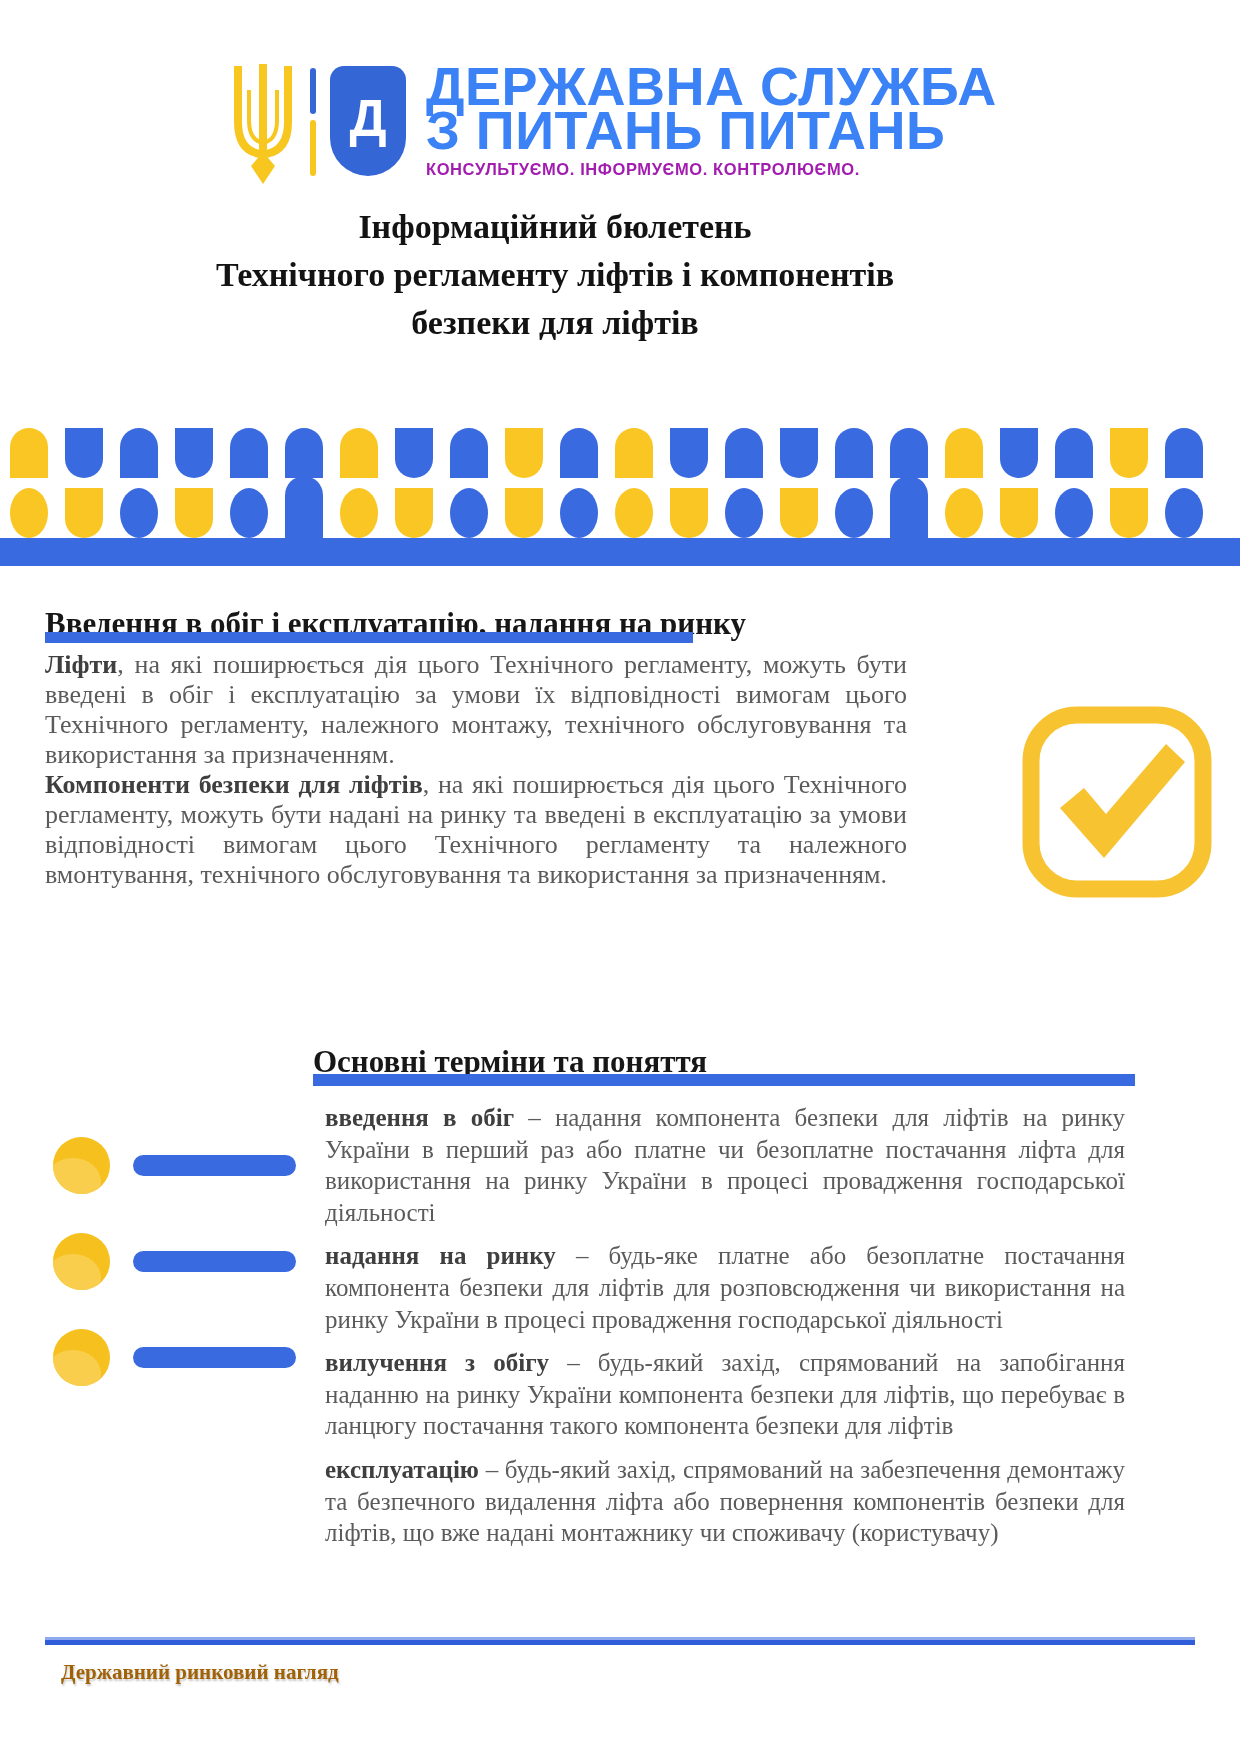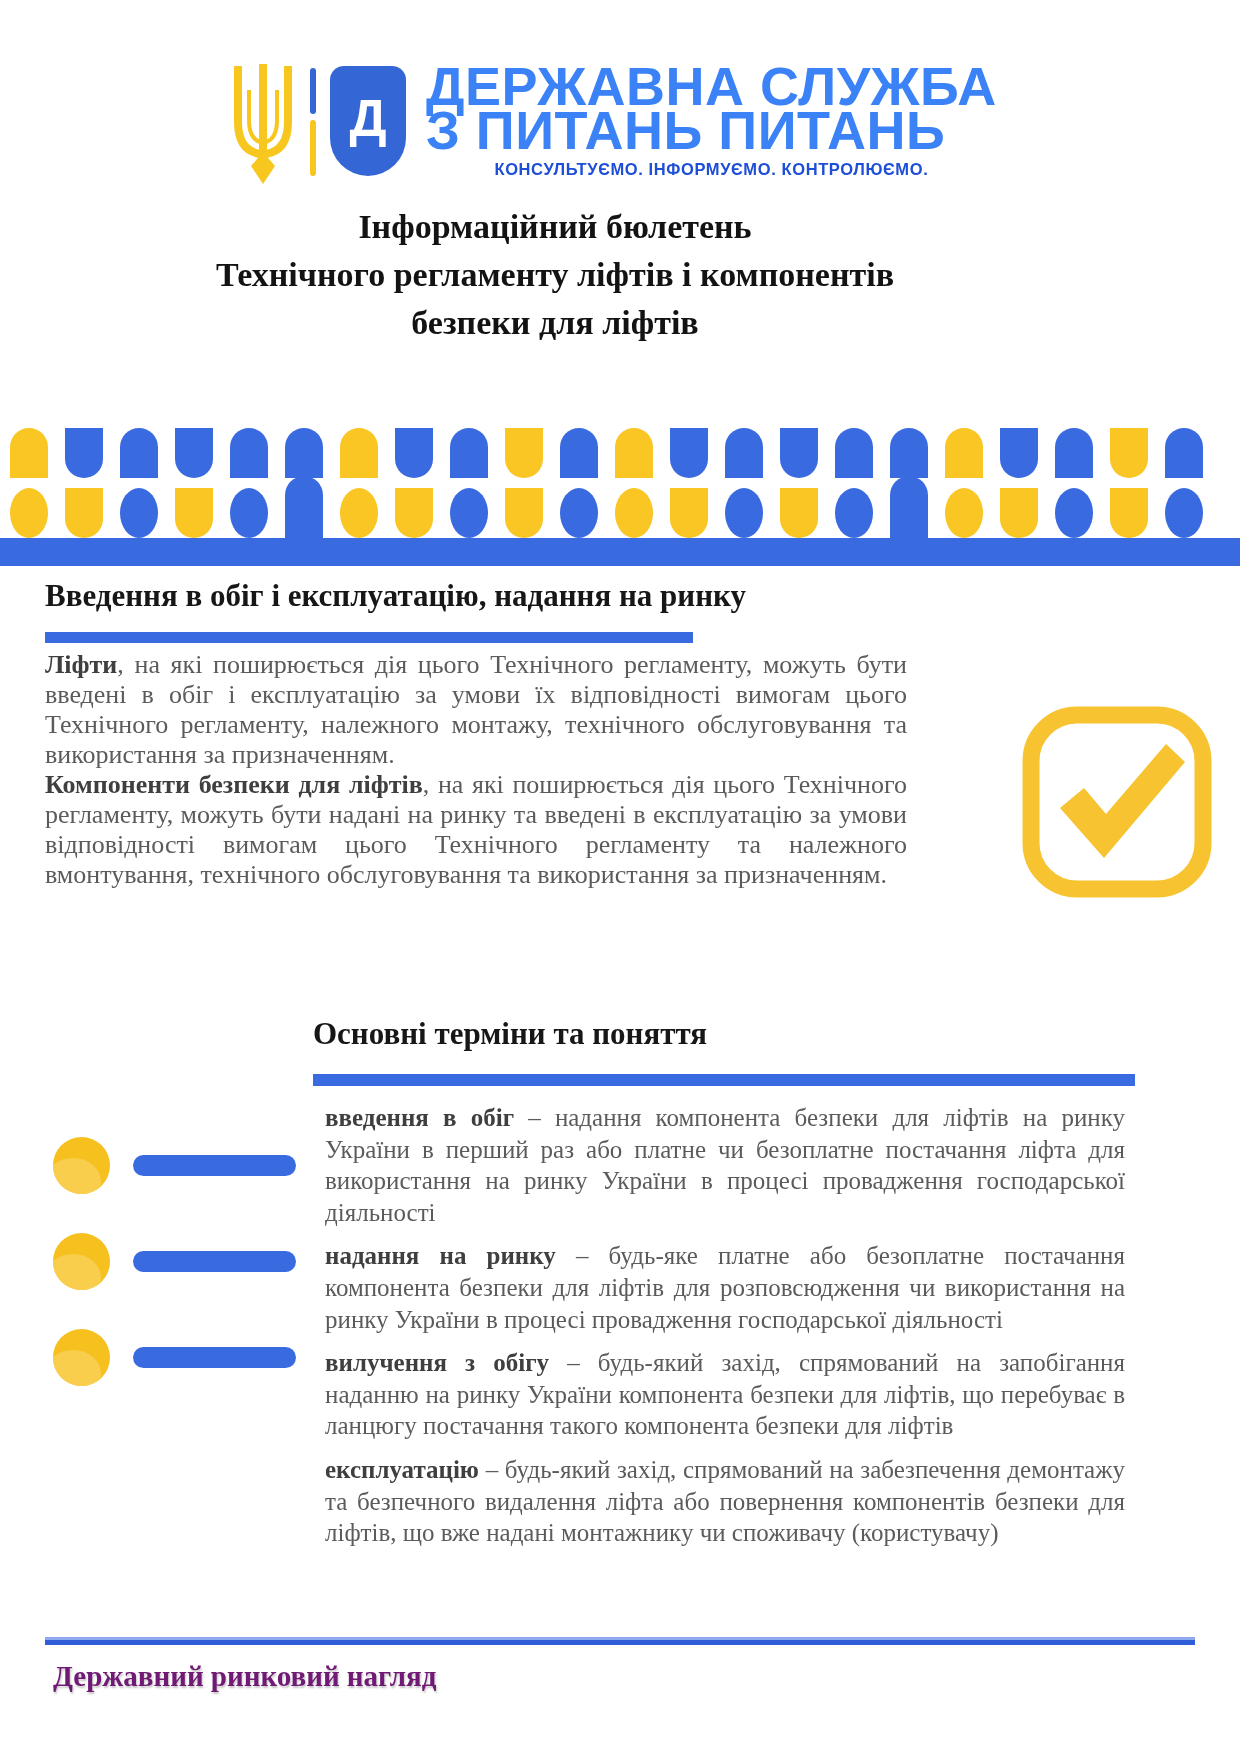--- a/index.html
+++ b/index.html
@@ -11,41 +11,41 @@
   .trident{width:66px;height:124px;margin-top:4px;}
   .logo-divider{display:flex;flex-direction:column;gap:6px;margin:12px 0 0 14px;}
   .logo-divider .seg-b{width:6px;height:46px;background:#3566D6;border-radius:3px;}
   .logo-divider .seg-y{width:6px;height:56px;background:#F7C71F;border-radius:3px;}
   .shield{position:relative;width:76px;height:110px;margin:10px 0 0 14px;background:#3566D6;
           border-radius:14px 14px 38px 38px;display:flex;align-items:center;justify-content:center;}
   .shield span{color:#ffffff;font-family:"Liberation Sans", sans-serif;font-weight:700;
                font-size:52px;line-height:1;margin-top:-6px;}
   .org-text{margin:8px 0 0 20px;font-family:"Liberation Sans", sans-serif;}
   .org-line{color:#3b82f6;font-weight:700;font-size:54px;line-height:44px;letter-spacing:.5px;}
-  .tagline{color:#1d4ed8;font-weight:700;font-size:16.5px;letter-spacing:.6px;margin-top:8px;text-align:center;}
+  .tagline{color:#a21caf;font-weight:700;font-size:16.5px;letter-spacing:.6px;margin-top:8px;}
 
   
   .doc-title{position:absolute;left:0;top:203px;width:1110px;text-align:center;
              font-weight:700;font-size:34px;line-height:48px;color:#131313;}
 
   
   .decor-row{position:absolute;left:0;width:1240px;display:flex;gap:17px;padding-left:10px;
              align-items:flex-end;overflow:hidden;}
   #decor-row1{top:428px;height:50px;}
   #decor-row2{top:476px;height:62px;}
   .shp{flex:none;width:38px;height:50px;}
   .c-Y{background:#F9C623;} .c-B{background:#3A6AE0;}
   .t-A{border-radius:20px 20px 0 0;}
   .t-U{border-radius:0 0 20px 20px;}
   .t-O{border-radius:50%;}
   .t-At{border-radius:20px 20px 0 0;height:62px;}
   .band-bar{position:absolute;left:0;top:538px;width:1240px;height:28px;background:#3A6AE0;}
 
   
-  .h-sec{position:absolute;font-weight:700;font-size:31px;color:#171717;white-space:nowrap;}
+  .h-sec{position:absolute;font-weight:700;font-size:31px;color:#171717;white-space:nowrap;margin-top:28px;}
   #h-sec1{left:45px;top:578px;}
   .rule{position:absolute;background:#3A6AE0;}
   #rule1{left:45px;top:632px;width:648px;height:11px;}
   .bodycol{position:absolute;left:45px;top:650px;width:862px;}
   .bodycol p{margin:0;text-align:justify;font-size:26px;line-height:30px;color:#5B5B5B;}
   .bodycol b, .terms b{color:#3F3F3F;}
 
   .check-wrap{position:absolute;left:1022px;top:706px;width:190px;height:192px;}
 
   
@@ -59,22 +59,22 @@
   .dot{position:absolute;left:0;top:0;width:57px;height:57px;border-radius:50%;
        background:#F6C01F;overflow:hidden;}
   .dot::after{content:'';position:absolute;left:-8px;bottom:-12px;width:56px;height:48px;
               border-radius:50%;background:#F9CE4D;}
   .bar{position:absolute;left:80px;top:18px;width:163px;height:21px;border-radius:11px;background:#3A6AE0;}
   #bullet1{top:1137px;} #bullet2{top:1233px;} #bullet3{top:1329px;}
 
   
   .footer-rule{position:absolute;left:45px;top:1637px;width:1150px;height:8px;
                background:linear-gradient(#8FA9EE 0 35%, #2F5ED8 35% 100%);}
-  .footer-label{position:absolute;left:53px;top:1660px;font-weight:700;font-size:29px;
-                color:#701a75;text-shadow:1px 2px 2px rgba(130,130,130,.45);}
+  .footer-label{position:absolute;left:61px;top:1660px;font-weight:700;font-size:21px;
+                color:#a16207;text-shadow:1px 2px 2px rgba(130,130,130,.45);}
 </style>
 </head>
 <body>
 
 <div id="page">
 
   <div class="logo-row">
     <svg class="trident" viewBox="0 0 66 124">
       <g fill="none" stroke="#F7C71F">
         <path stroke-width="8" d="M8 6 V62 C8 84 18 92 30 94"></path>

